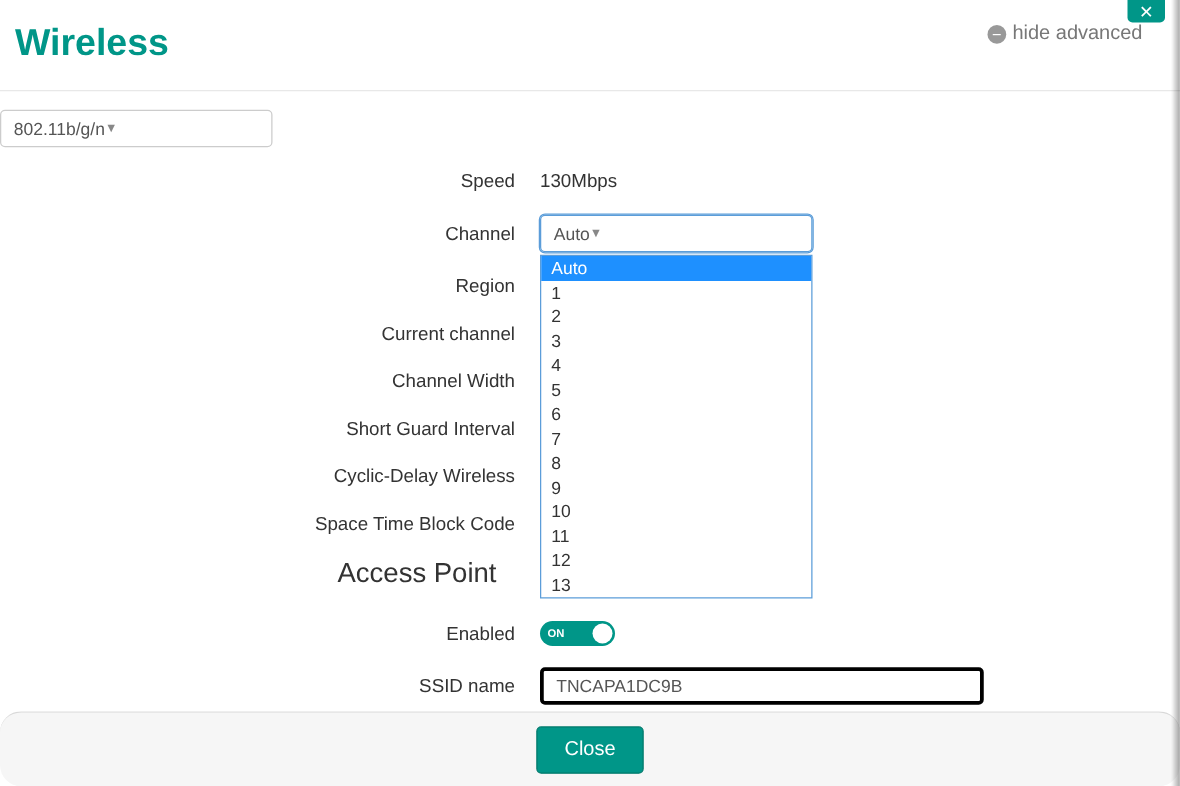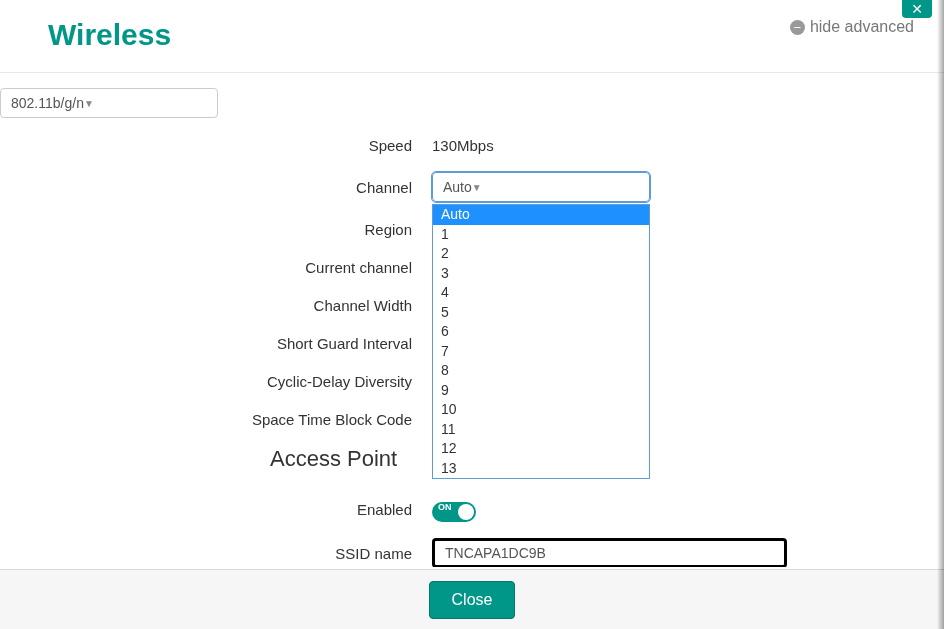--- a/index.html
+++ b/index.html
@@ -13,21 +13,20 @@
       position: relative;
     }
     .header {
       padding: 18px 0 20px 12px;
       position: relative;
     }
     .page-title {
       color: #009688;
       font-size: 30px;
       font-weight: bold;
-      margin-left: 36px;
     }
     .hide-advanced {
       position: absolute;
       top: 18px;
       right: 30px;
       color: #777;
       font-size: 16px;
       display: flex;
       align-items: center;
       gap: 5px;
@@ -142,26 +141,27 @@
       padding: 1px 8px;
       cursor: pointer;
       color: #333;
       line-height: 1.25;
     }
     .dropdown-item.selected {
       background: #1e90ff;
       color: #fff;
     }
     .toggle {
-      width: 44px;
+      width: 60px;
       height: 20px;
       border-radius: 10px;
       background: #009688;
       position: relative;
       display: inline-flex;
+      align-items: center;
       cursor: pointer;
     }
     .toggle-label {
       color: #fff;
       font-size: 9px;
       font-weight: bold;
       margin-left: 6px;
     }
     .toggle-knob {
       position: absolute;
@@ -177,20 +177,21 @@
       bottom: 0;
       left: 0;
       right: 0;
       height: 60px;
       background: #f6f6f6;
       border-top: 1px solid #d8d8d8;
       display: flex;
       align-items: center;
       justify-content: center;
       z-index: 50;
+      border-radius: 17px;
     }
     .close-btn {
       background: #009688;
       color: #fff;
       border: 1px solid #00796b;
       border-radius: 4px;
       padding: 9px 22px;
       font-size: 16px;
       cursor: pointer;
     }
@@ -282,21 +283,21 @@
     <div class="form-label">Channel Width</div>
     <div class="form-value"></div>
   </div>
 
   <div class="form-row">
     <div class="form-label">Short Guard Interval</div>
     <div class="form-value"></div>
   </div>
 
   <div class="form-row">
-    <div class="form-label">Cyclic-Delay Diversity</div>
+    <div class="form-label">Cyclic-Delay Wireless</div>
     <div class="form-value"></div>
   </div>
 
   <div class="form-row">
     <div class="form-label">Space Time Block Code</div>
     <div class="form-value"></div>
   </div>
 
   <div class="section-heading">Access Point</div>
 

